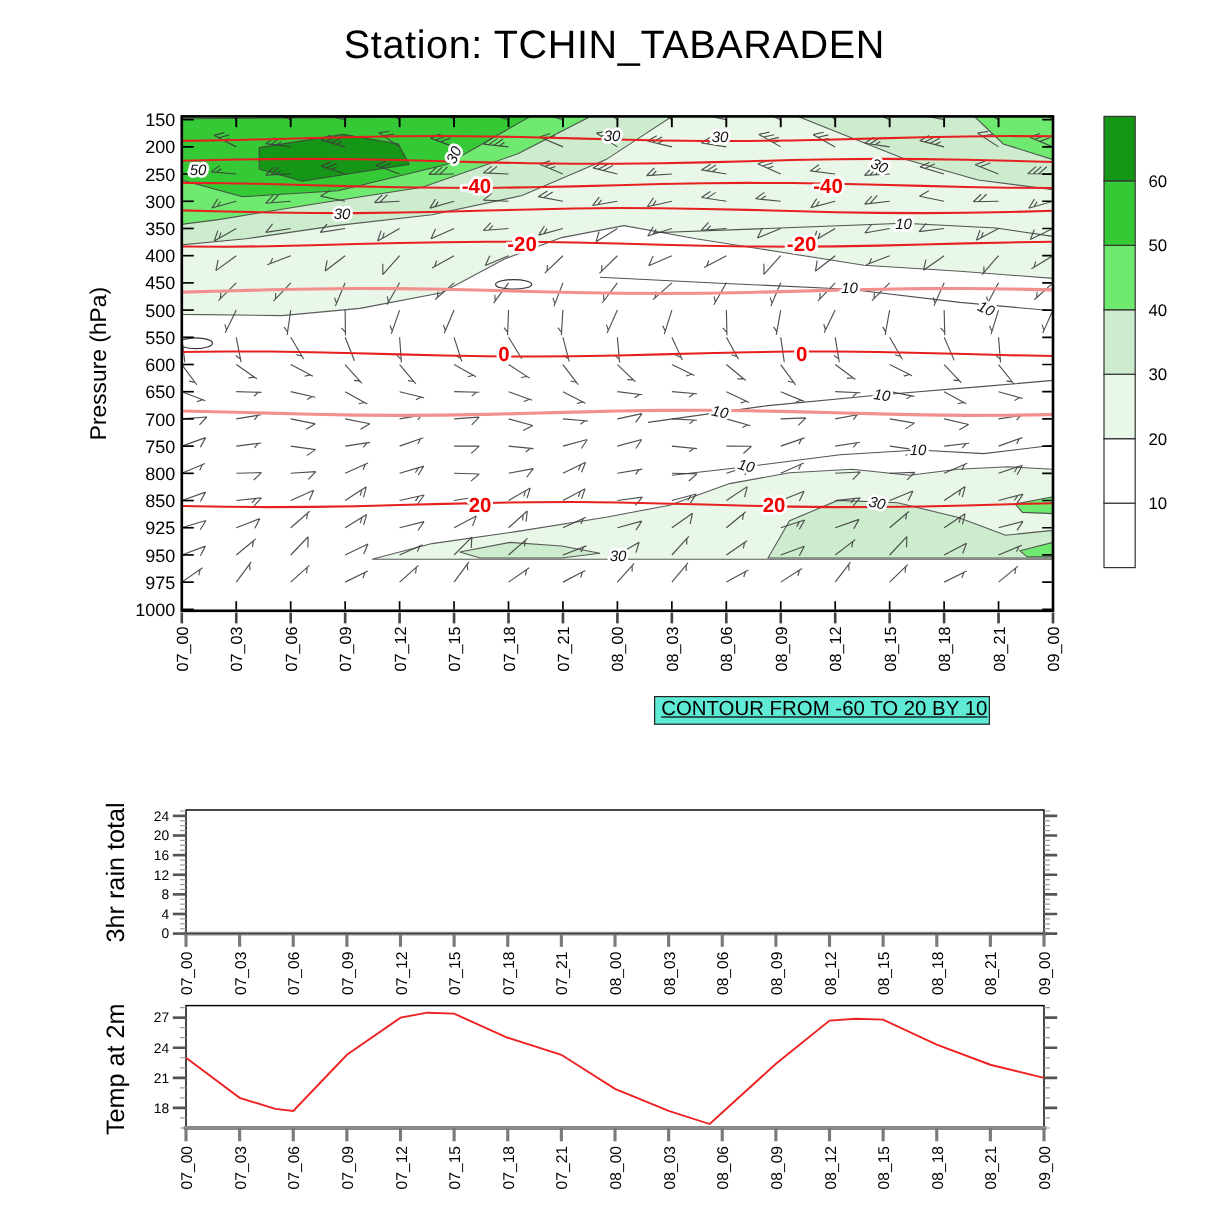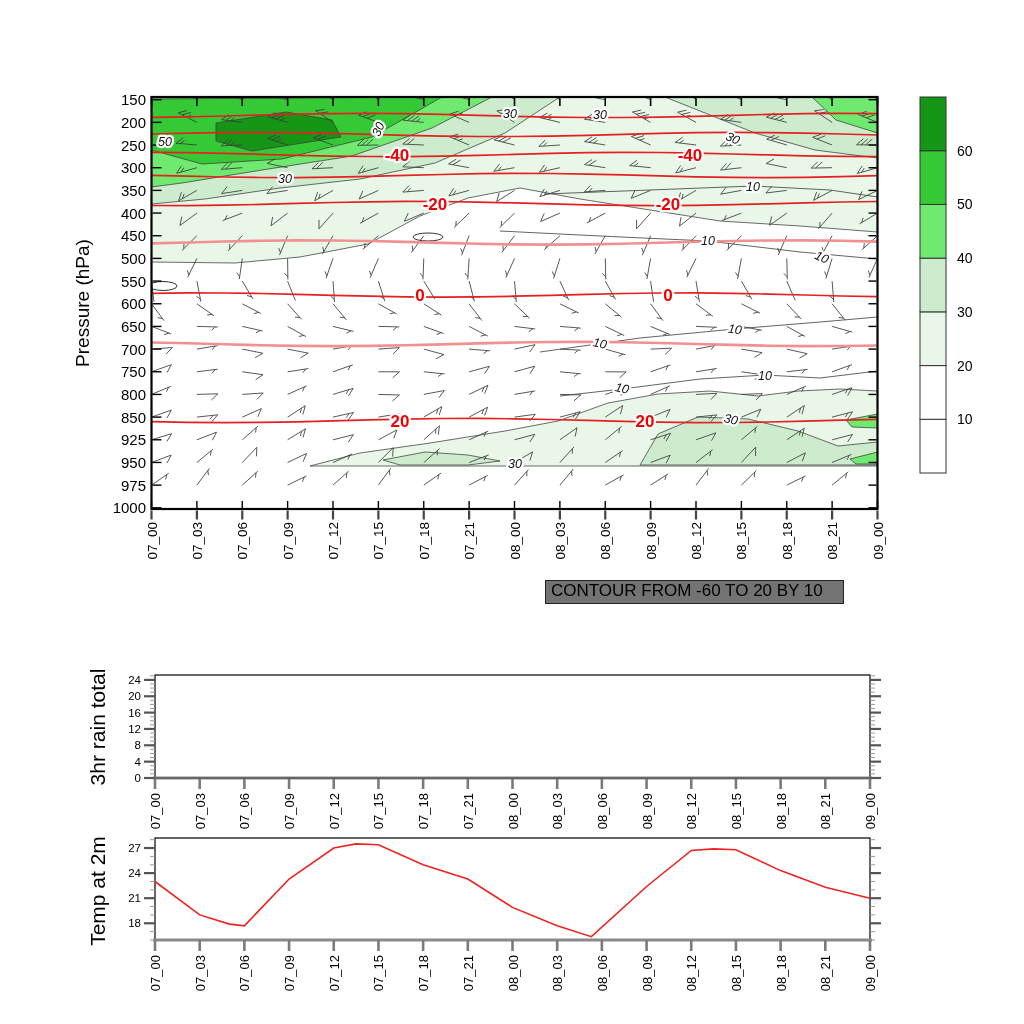--- a/index.html
+++ b/index.html
@@ -5,29 +5,30 @@
   html,body{margin:0;padding:0;background:#fff;}
   #stage{position:relative;width:1024px;height:1024px;background:#ffffff;overflow:hidden;
          font-family:"Liberation Sans","DejaVu Sans",sans-serif;}
   #plot{position:absolute;left:0;top:0;}
   .abs{position:absolute;}
   #title{left:0;top:18px;width:1024px;text-align:center;font-size:33px;color:#000;letter-spacing:0.5px;}
   .vlabel{transform:rotate(-90deg);transform-origin:center;text-align:center;color:#000;white-space:nowrap;}
   #ylab-press{left:13px;top:292px;width:140px;font-size:19px;}
   #ylab-rain{left:25px;top:715px;width:145px;font-size:21px;}
   #ylab-temp{left:35px;top:879px;width:125px;font-size:21px;}
-  #contour-note{left:545px;top:580px;border:1.4px solid #222;background:#737373;padding:0px 20px 2px 5px;
-                font-size:17px;color:#000;white-space:nowrap;}
+  #contour-note{left:545px;top:580px;border:1.4px solid #222;background:#5eead4;padding:0px 1px 2px 5px;
+                font-size:17px;color:#000;white-space:nowrap;text-decoration:underline;}
   svg text{font-family:"Liberation Sans","DejaVu Sans",sans-serif;}
   .halo{paint-order:stroke;stroke:#ffffff;stroke-width:4.5px;stroke-linejoin:round;}
 </style>
 </head>
 <body>
 
 <div id="stage">
+  <div id="title" class="abs">Station: TCHIN_TABARADEN</div>
   <div id="ylab-press" class="abs vlabel">Pressure (hPa)</div>
   <div id="ylab-rain" class="abs vlabel">3hr rain total</div>
   <div id="ylab-temp" class="abs vlabel">Temp at 2m</div>
   <div id="contour-note" class="abs">CONTOUR FROM -60 TO 20 BY 10</div>
   <svg id="plot" width="1024" height="1024" viewBox="0 0 1024 1024">
       <defs>
         <clipPath id="clipMain">
           <rect x="151.5" y="97" width="726" height="412"></rect>
         </clipPath>
       </defs>

